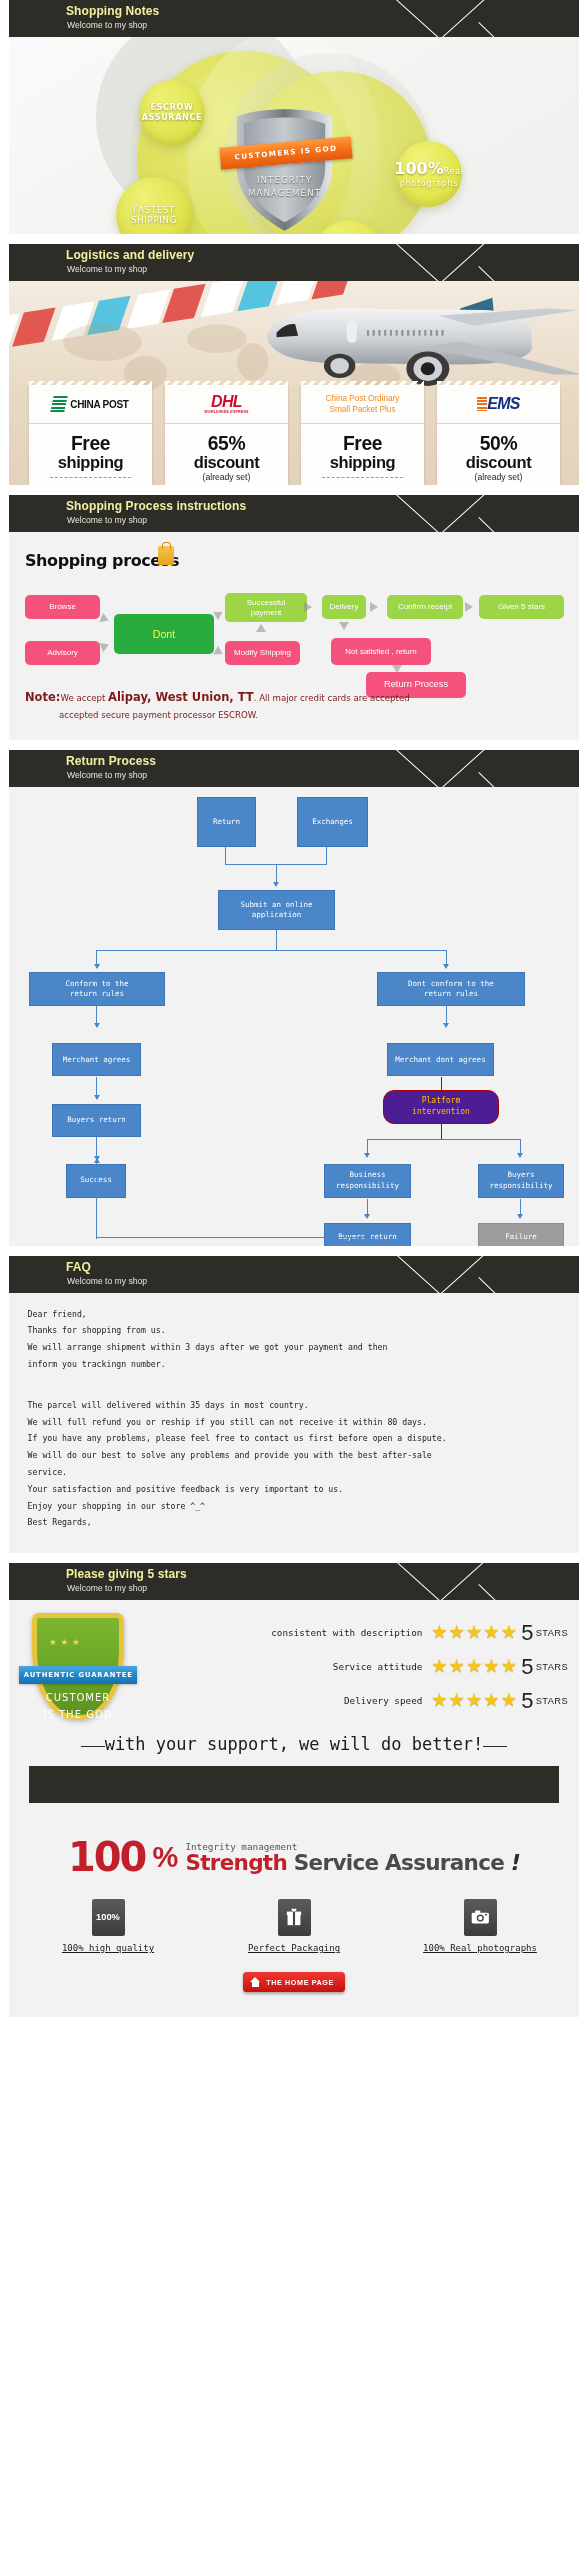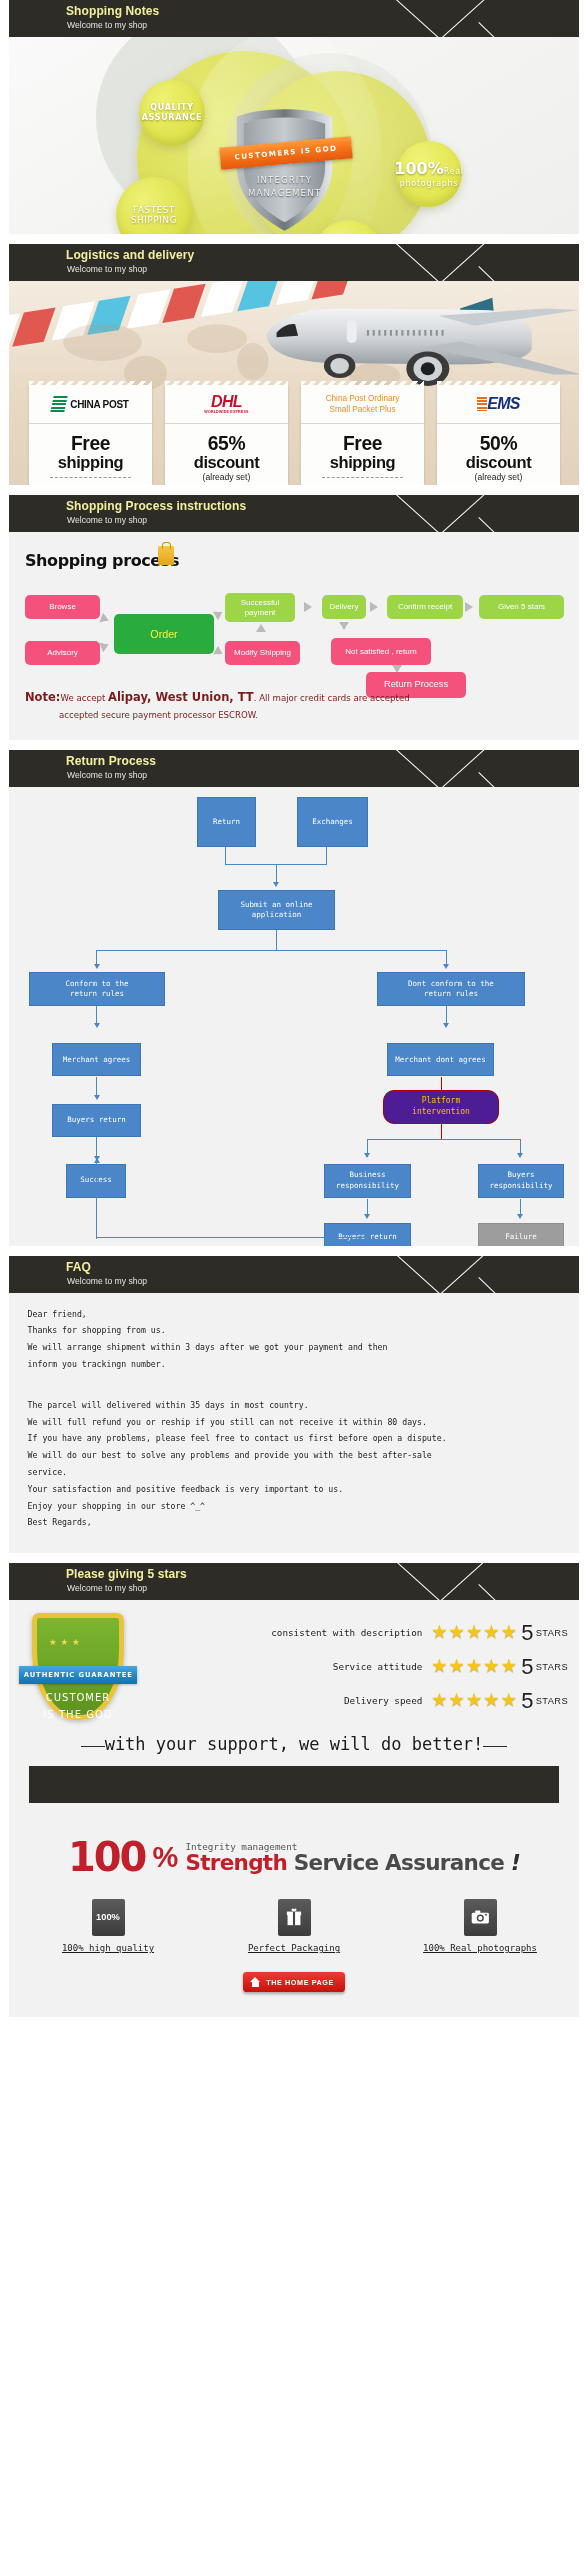--- a/index.html
+++ b/index.html
@@ -289,21 +289,21 @@
     <div class="sec-inner">
       <div class="notes-body">
 
         <div class="halo" style="left:87px; top:-27px; width:215px; height:215px;"></div>
         <div class="big-disc" style="left:128px; top:14.3px;  width:215px; height:215px; opacity:.92;"></div>
         <div class="halo" style="left:215px; top:16px;  width:208px; height:208px; opacity:.5;"></div>
         <div class="big-disc" style="left:236px; top:34px;  width:186px; height:186px; opacity:.78;"></div>
         <div class="glass" style="left:179px; top:-7.2px; width:193px; height:236px; opacity:.45; border-radius:50% 50% 40% 40%;"></div>
 
         <div class="bubble b-quality">
-          <span style="white-space:pre-line">QUALITY
+          <span style="white-space:pre-line">ESCROW
 ASSURANCE</span>
         </div>
 
         <div class="bubble b-fast">
           <span style="white-space:pre-line">FASTEST
 SHIPPING</span>
         </div>
 
         <div class="bubble b-hundred">
           <div>
@@ -501,22 +501,22 @@
     </div>
 
     <div class="sec-inner">
       <div class="proc-body">
 
         <div class="proc-title">Shopping process</div>
         <div class="bagicon"></div>
 
         <div class="fbox fpink" style="left:16px;  top:63px;  width:75px; height:24px;">Browse</div>
         <div class="fbox fpink" style="left:16px;  top:109px; width:75px; height:24px;">Advisory</div>
-        <div class="fbox fdark" style="left:105px; top:82px; width:100px; height:40px;">Order</div>
-        <div class="fbox fgreen" style="left:216px; top:61px;  width:70px; height:29px; white-space:pre-line;">Successful
+        <div class="fbox fdark" style="left:105px; top:82px; width:100px; height:40px;">Dont</div>
+        <div class="fbox fgreen" style="left:216px; top:61px;  width:82px; height:29px; white-space:pre-line;">Successful
 payment</div>
         <div class="fbox fpink" style="left:216px; top:109px; width:75px; height:24px;">Modify Shipping</div>
         <div class="fbox fgreen" style="left:313px; top:63px;  width:44px;  height:24px;">Delivery</div>
         <div class="fbox fgreen" style="left:378px; top:63px;  width:76px; height:24px;">Confirm receipt</div>
         <div class="fbox fgreen" style="left:470px; top:63px;  width:85px; height:24px;">Given 5 stars</div>
         <div class="fbox fpink" style="left:322px; top:106px; width:100px; height:27px;">Not satisfied , return</div>
         <div class="fbox fpink" style="left:357px; top:140px; width:100px; height:26px; font-size:9.3px;">Return Process</div>
 
         <div class="arrowR" style="left:92px; top:82px; transform:rotate(22deg);"></div>
         <div class="arrowR" style="left:92px; top:109px; transform:rotate(-22deg);"></div>

